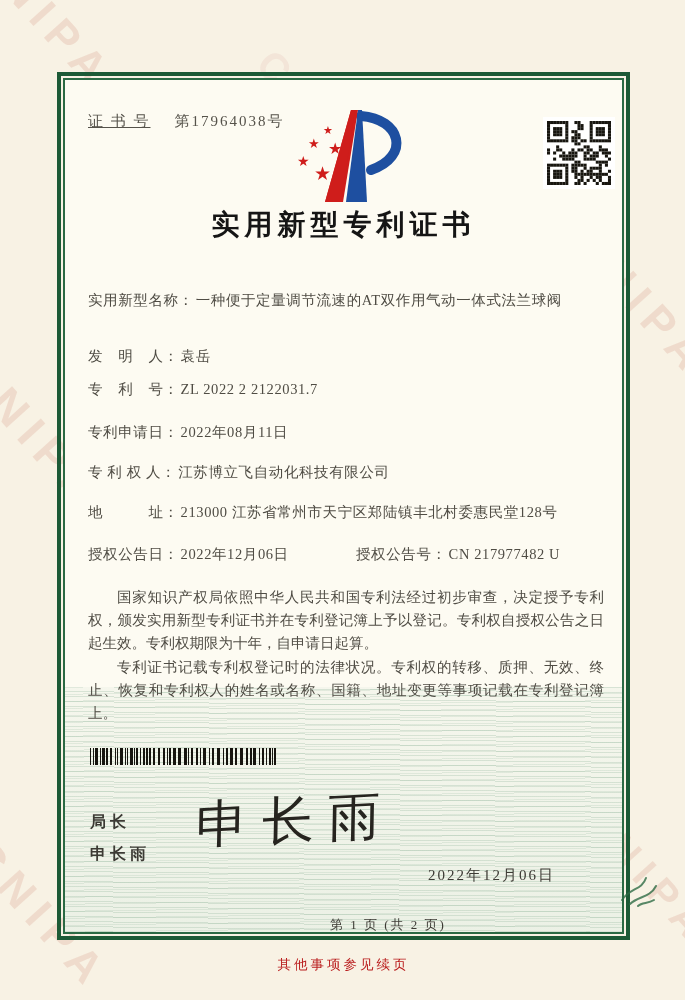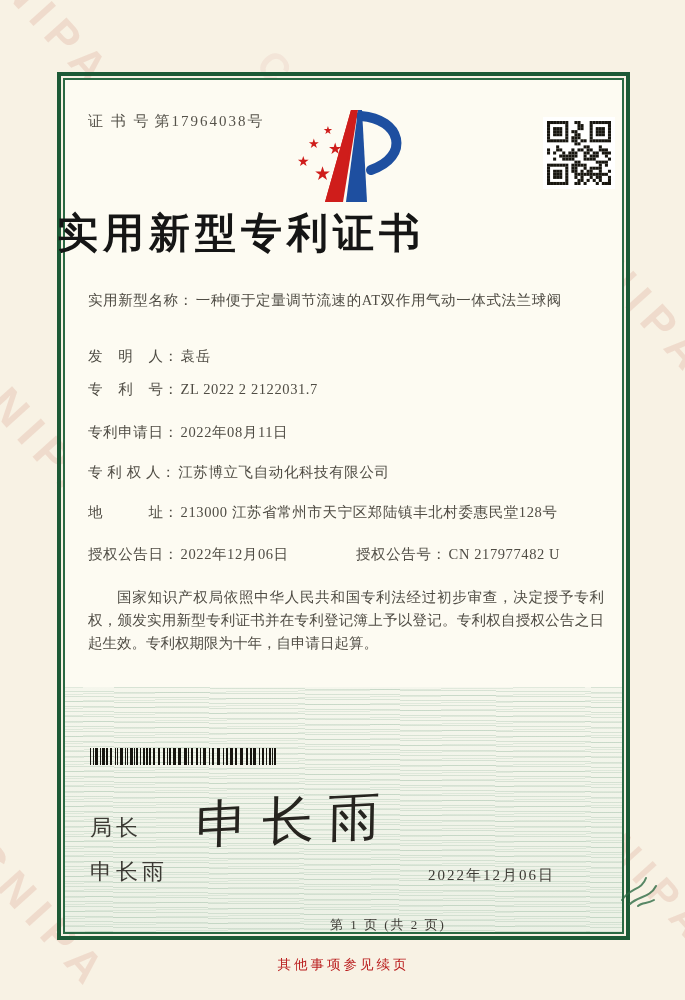--- a/index.html
+++ b/index.html
@@ -32,49 +32,49 @@
   
   .guilloche {
     position:absolute; left:0; right:0; bottom:0; height:245px;
     background:
       repeating-linear-gradient(0.6deg, rgba(146,182,156,0.30) 0 1px, rgba(0,0,0,0) 1px 5px),
       repeating-linear-gradient(-0.8deg, rgba(146,182,156,0.20) 0 1px, rgba(0,0,0,0) 1px 7px),
       linear-gradient(180deg, rgba(222,232,220,0.25), rgba(214,228,214,0.45));
   }
 
   .cert-no { position:absolute; left:88px; top:112px; font-size:15px; letter-spacing:2px; color:#55524a; }
-  .cert-no .lab { margin-right:4px; }
+  .cert-no .lab { margin-right:24px;text-decoration:underline; }
 
   .logo { position:absolute; left:281px; top:106px; width:152px; height:102px; }
 
   .qr { position:absolute; left:543px; top:117px; width:72px; height:72px; background:#fff; padding:4px; }
   .qr svg { display:block; width:64px; height:64px; }
   .qr rect { fill:#17150f; }
 
   .title {
-    position:absolute; left:57px; top:206px; width:573px; 
-    font-size:41px; font-weight:700; letter-spacing:5px; color:#151515;
+    position:absolute; left:57px; top:206px; width:573px; text-align:center;
+    font-size:28px; font-weight:700; letter-spacing:5px; color:#151515;
   }
 
   .row { position:absolute; left:88px; width:515px; font-size:14.5px; letter-spacing:0.6px; color:#4f4c44; white-space:nowrap; }
   .row .lab { margin-right:2px; }
   .r0 { top:291px; } .r1 { top:347px; } .r2 { top:380px; } .r3 { top:423px; }
   .r4 { top:463px; } .r5 { top:503px; } .r6 { top:545px; }
   .grant-no { position:absolute; left:268px; top:0; }
 
   .paras {
     position:absolute; left:88px; top:586px; width:516px;
     font-size:14.5px; line-height:1.6; color:#4f4c44; text-align:justify;
   }
   .paras p { text-indent:2em; margin:0; }
 
   .barcode { position:absolute; left:90px; top:748px; width:186px; height:17px; }
   .barcode rect { fill:#17150f; }
 
-  .signer { position:absolute; left:90px; top:806px; font-size:22px; letter-spacing:4px; color:#3c3a34; line-height:2.0; }
+  .signer { position:absolute; left:90px; top:806px; font-size:16px; letter-spacing:4px; color:#3c3a34; line-height:2.0;font-weight:bold; }
   .signature {
     position:absolute; left:196px; top:786px; font-size:52px; color:#26241f;
     letter-spacing:14px; transform:rotate(-3deg) skewX(-4deg);
     font-family:"DejaVu Serif",cursive; white-space:nowrap;
   }
   .issue-date { position:absolute; left:428px; top:866px; font-size:15px; letter-spacing:2px; color:#3c3a34; }
 
   .flourish { position:absolute; left:616px; top:860px; width:44px; height:48px; }
 
   .page-info { position:absolute; left:57px; top:916px; width:662px; text-align:center; font-size:13px; letter-spacing:2px; color:#3c3a34; }
@@ -368,20 +368,21 @@
   </div>
   <div class="row r6">
     <span class="lab">授权公告日：</span><span>2022年12月06日</span>
     <span class="grant-no">
       <span class="lab">授权公告号：</span><span>CN 217977482 U</span>
     </span>
   </div>
 
   <div class="paras">
     <p>国家知识产权局依照中华人民共和国专利法经过初步审查，决定授予专利权，颁发实用新型专利证书并在专利登记簿上予以登记。专利权自授权公告之日起生效。专利权期限为十年，自申请日起算。</p>
+    <p>专利证书记载专利权登记时的法律状况。专利权的转移、质押、无效、终止、恢复和专利权人的姓名或名称、国籍、地址变更等事项记载在专利登记簿上。</p>
   </div>
 
   <svg class="barcode" viewBox="0 0 186 17" preserveAspectRatio="none">
       <g id="barcode-bars">
         <rect x="0" y="0" width="1" height="17"></rect>
         <rect x="3" y="0" width="1" height="17"></rect>
         <rect x="5" y="0" width="3" height="17"></rect>
         <rect x="10" y="0" width="1" height="17"></rect>
         <rect x="12" y="0" width="3" height="17"></rect>
         <rect x="16" y="0" width="2" height="17"></rect>

